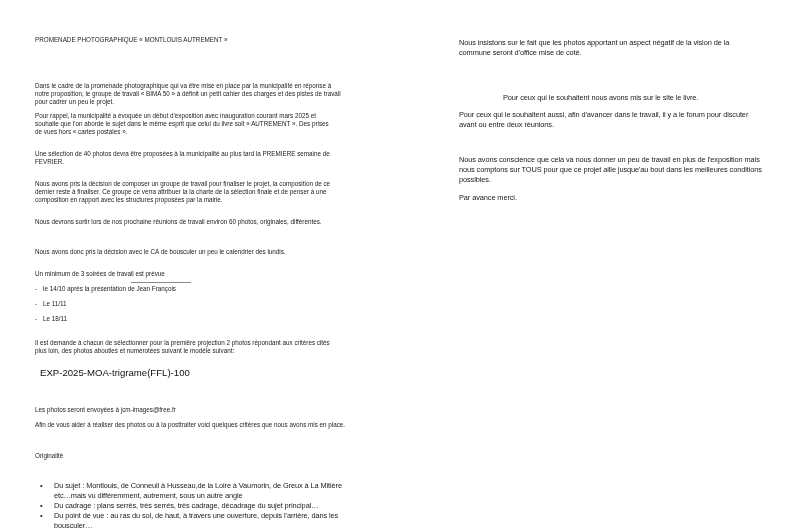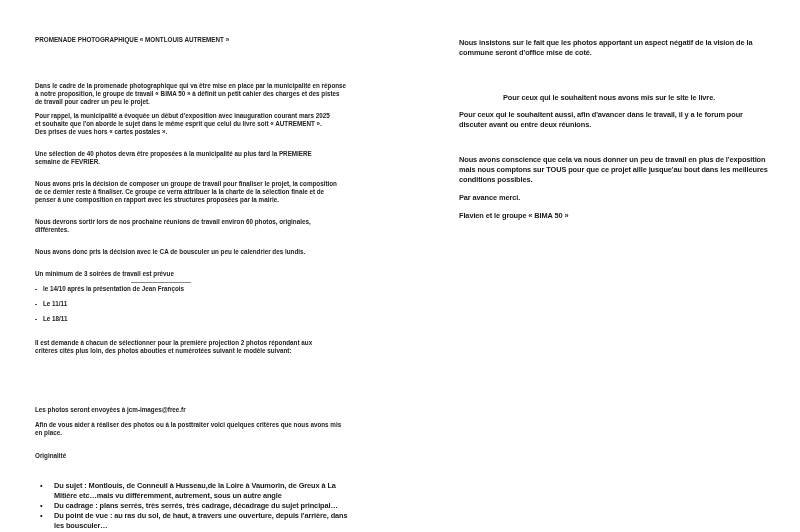--- a/index.html
+++ b/index.html
@@ -1,21 +1,21 @@
 <!DOCTYPE html>
 <html><head>
 <meta charset="utf-8">
 <style>
   html, body { margin: 0; padding: 0; background: #ffffff; }
   body { width: 800px; height: 532px; position: relative; overflow: hidden;
          font-family: "Liberation Sans", sans-serif; color: #1a1a1a; }
   .page { position: absolute; top: 0; height: 532px; }
   .left { left: 0; width: 400px; }
   .right { left: 400px; width: 400px; }
-  .abs { position: absolute; margin: 0; font-weight: bold; }
+  .abs { position: absolute; margin: 0; }
   .small { font-size: 6.3px; line-height: 8.2px; color: #222; }
   .med { font-size: 7.4px; line-height: 10px; color: #1a1a1a; letter-spacing: -0.1px; }
   .code { font-size: 9.6px; line-height: 12px; color: #111; }
   .rule { position: absolute; height: 0; border-top: 1px solid #888; }
   .dash-item { display: flex; }
   .dash-item .dash { width: 8px; }
   ul.crit { list-style: none; padding: 0; }
   ul.crit li { display: flex; }
   ul.crit li .b { width: 14px; flex: none; padding-left: 5px; }
   ul.crit li .t { flex: 1; }
@@ -43,20 +43,21 @@
   <div class="abs small dash-item" style="left:35px;top:300px;width:250px;">
     <span class="dash">-</span>
     <span>Le 11/11</span>
   </div>
   <div class="abs small dash-item" style="left:35px;top:315px;width:250px;">
     <span class="dash">-</span>
     <span>Le 18/11</span>
   </div>
 
   <p class="abs small" style="left:35px;top:339px;width:300px;">Il est demande à chacun de sélectionner pour la première projection 2 photos répondant aux critères cités plus loin, des photos abouties et numérotées suivant le modèle suivant:</p>
+  <p class="abs code" style="left:40px;top:367px;width:300px;">EXP-2025-MOA-trigrame(FFL)-100</p>
 
   <p class="abs small" style="left:35px;top:406px;width:300px;">Les photos seront envoyées à jcm-images@free.fr</p>
   <p class="abs small" style="left:35px;top:421px;width:315px;">Afin de vous aider à réaliser des photos ou à la posttraiter voici quelques critères que nous avons mis en place.</p>
   <p class="abs small" style="left:35px;top:452px;width:200px;">Originalité</p>
 
   <ul class="abs med crit" style="left:35px;top:481px;width:315px;">
     <li>
       <span class="b">•</span>
       <span class="t">Du sujet : Montlouis,  de Conneuil à Husseau,de la Loire  à Vaumorin,  de Greux à La Mitière   etc…mais vu différemment,  autrement, sous un autre angle</span>
     </li>
@@ -70,14 +71,13 @@
     </li>
   </ul>
 </div>
 
 <div class="page right">
   <p class="abs med" style="left:59px;top:38px;width:302px;">Nous insistons sur le fait que les photos apportant un aspect négatif de la vision de la commune seront d'office  mise de coté.</p>
   <p class="abs med" style="left:59px;top:93px;width:302px;margin-left:44px;">Pour ceux qui le souhaitent nous avons mis sur le site le livre.</p>
   <p class="abs med" style="left:59px;top:110px;width:302px;">Pour ceux qui le souhaitent aussi, afin d'avancer dans le travail,  il  y a le forum  pour discuter avant ou entre deux réunions.</p>
   <p class="abs med" style="left:59px;top:155px;width:310px;">Nous avons conscience que cela va nous donner un peu de travail  en plus de l'exposition   mais nous comptons sur TOUS pour que ce projet aille  jusque'au bout dans les meilleures conditions possibles.</p>
   <p class="abs med" style="left:59px;top:193px;width:200px;">Par avance merci.</p>
-  <p class="abs med" style="left:59px;top:211px;width:200px;">Flavien et le groupe « BIMA  50 »</p>
 </div>
 
 </body></html>

